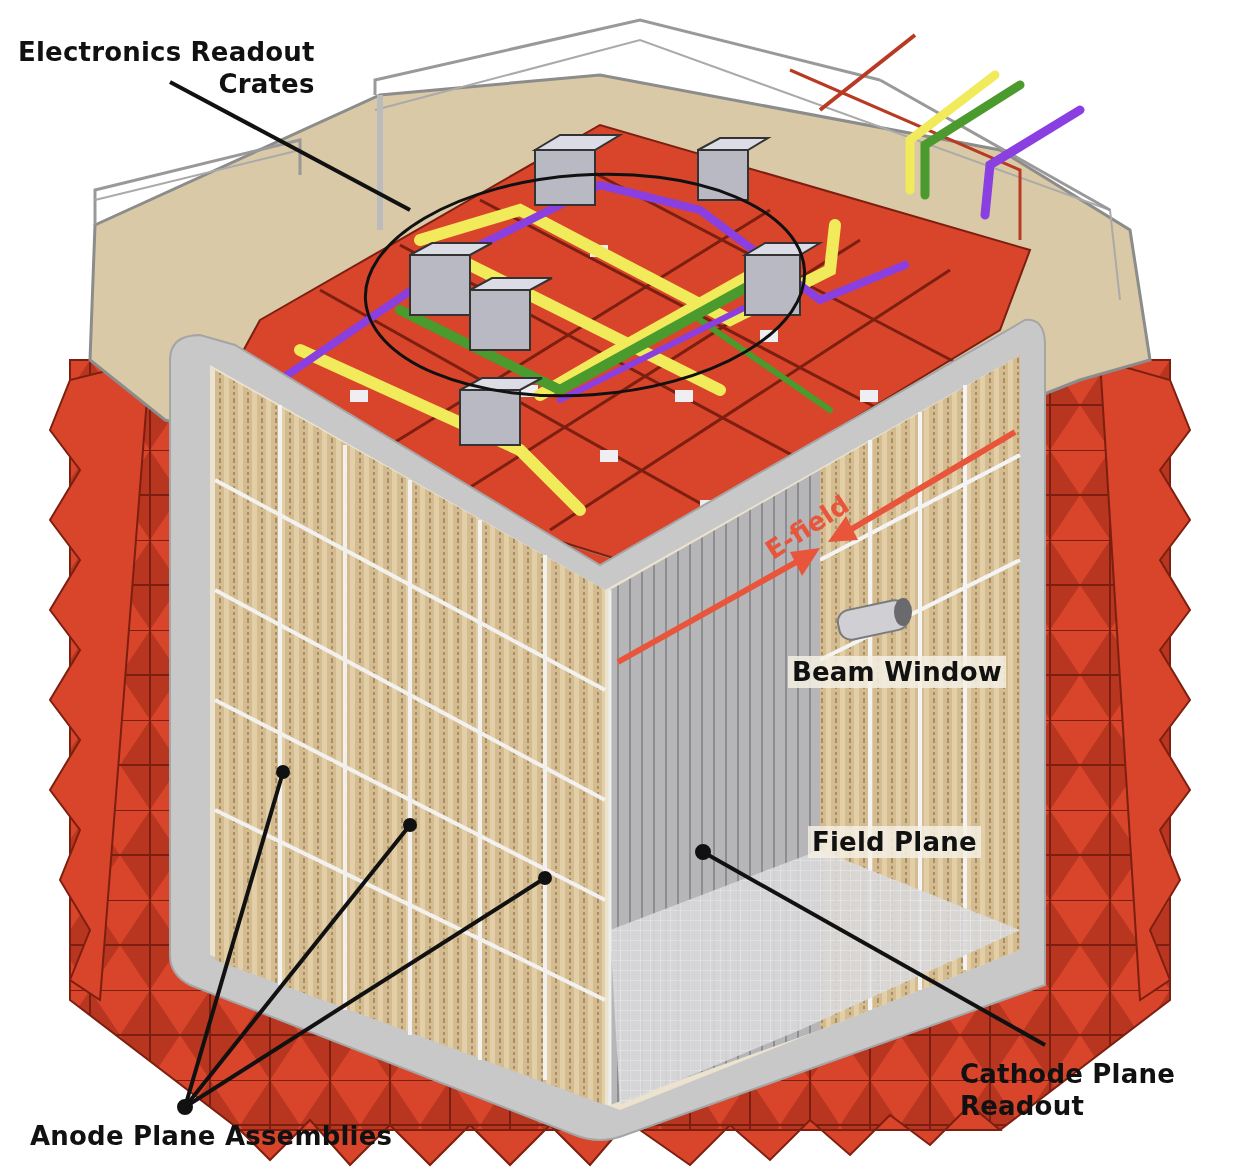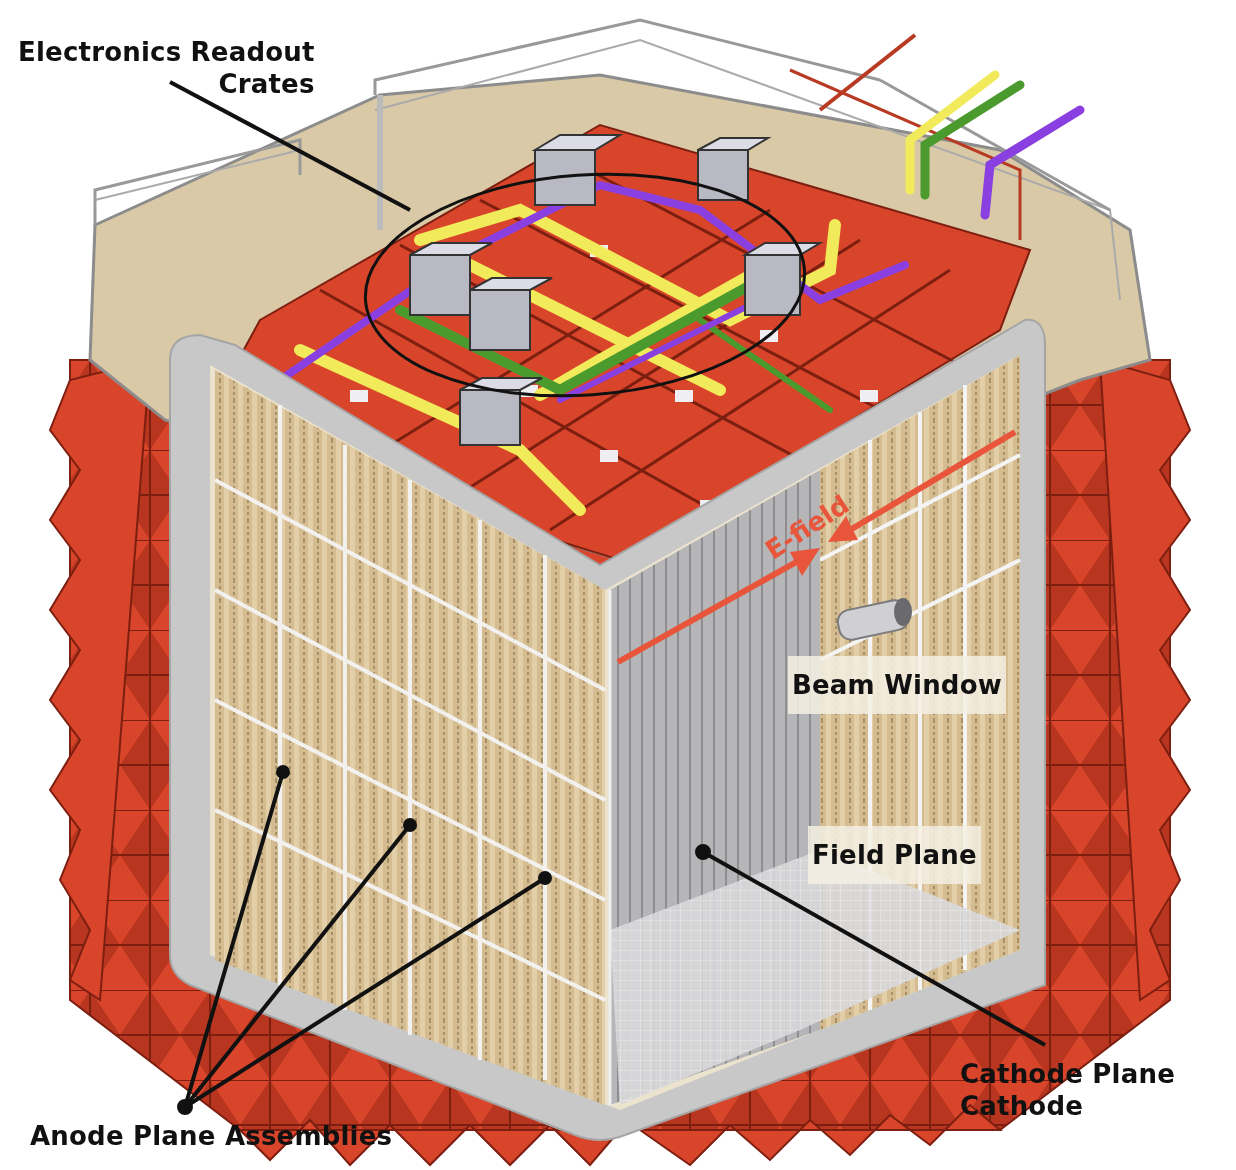--- a/index.html
+++ b/index.html
@@ -2,21 +2,21 @@
 <html><head>
 <meta charset="utf-8">
 <style>
   html, body { margin: 0; padding: 0; background: #ffffff; }
   body { width: 1236px; height: 1170px; position: relative; overflow: hidden; font-family: "DejaVu Sans", sans-serif; }
   #figure { position: absolute; left: 0; top: 0; width: 1236px; height: 1170px; }
   .label {
     position: absolute; font-family: "DejaVu Sans", sans-serif; font-weight: bold;
     color: #111111; font-size: 26px; line-height: 32px; white-space: nowrap; letter-spacing: 0.2px;
   }
-  .label.boxed { background: rgba(245,240,228,0.85); padding: 13px 4px; }
+  .label.boxed { background: rgba(245,240,228,0.85); padding: 0 4px; }
   .efield {
     position: absolute; font-family: "DejaVu Sans", sans-serif; font-weight: bold;
     color: #e8553a; font-size: 26px; transform-origin: left top; white-space: nowrap;
   }
 </style>
 </head>
 <body>
 
 <svg id="figure" viewBox="0 0 1236 1170" xmlns="http://www.w3.org/2000/svg">
   <defs>
@@ -199,20 +199,20 @@
 
 <div class="label" style="left:10px; top:36px;margin-left:8px;">
   <div>Electronics Readout</div>
   <div style="padding-left:12px;text-align:right;">Crates</div>
 </div>
 
 <div class="label" style="left:30px; top:1120px;text-align:center;">Anode Plane Assemblies</div>
 
 <div class="label" style="left:960px; top:1058px;">
   <div>Cathode Plane</div>
-  <div>Cathode</div>
+  <div>Readout</div>
 </div>
 
 <div class="label boxed" style="left:788px; top:656px;">Beam Window</div>
 
 <div class="label boxed" style="left:808px; top:826px;">Field Plane</div>
 
 <div class="efield" style="left:760px; top:540px; transform: rotate(-33deg);">E-field</div>
 
 </body></html>

